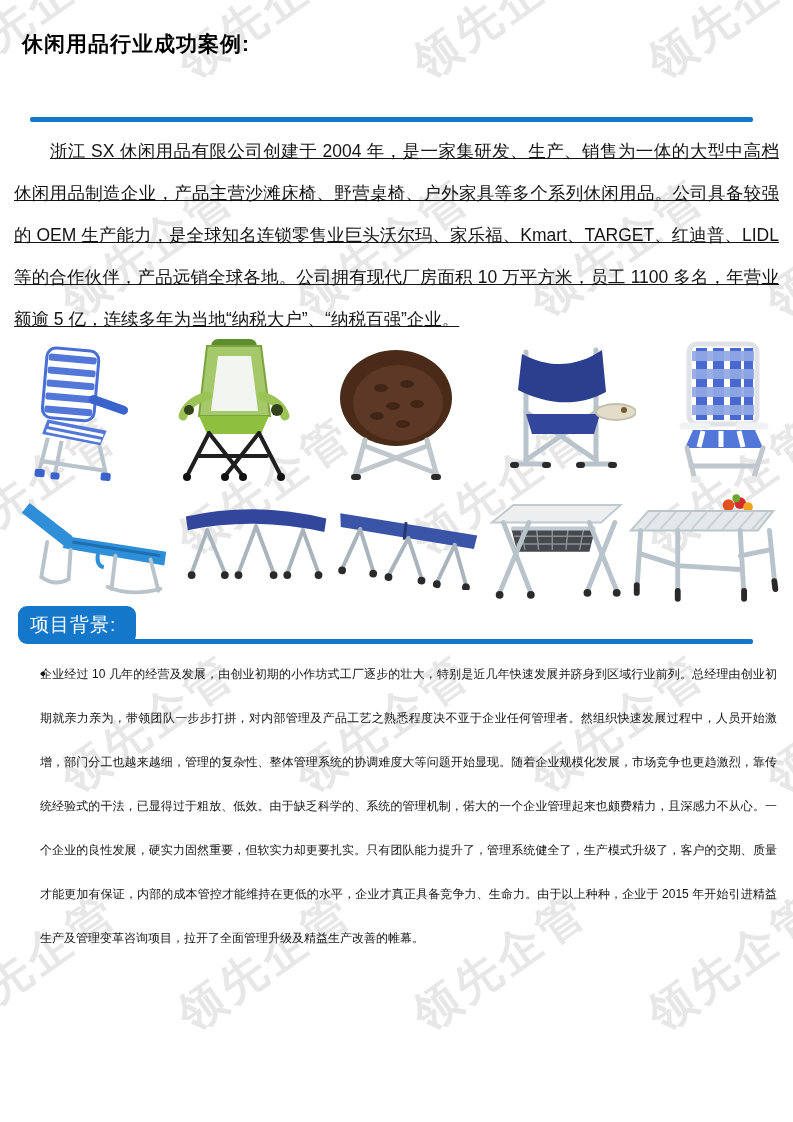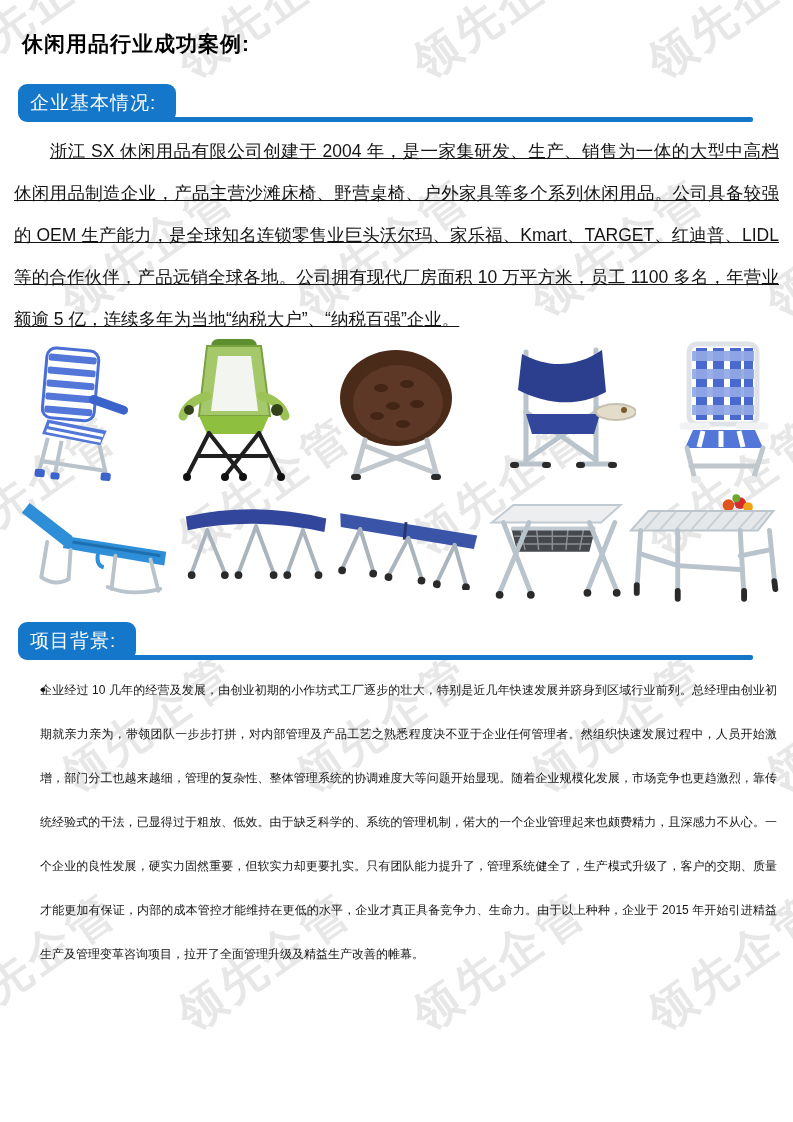--- a/index.html
+++ b/index.html
@@ -77,21 +77,20 @@
       <span class="wm" style="left: 518px; top: 1170px;">领先企管</span>
       <span class="wm" style="left: 753px; top: 1170px;">领先企管</span>
     </div>
 
   <div class="content">
 
     <div class="doc-title">休闲用品行业成功案例:</div>
 
     <div class="section-header">
       <div class="rule"></div>
-      <div class="badge">企业基本情况:</div>
     </div>
 
     <p class="para">浙江 SX 休闲用品有限公司创建于 2004 年，是一家集研发、生产、销售为一体的大型中高档休闲用品制造企业，产品主营沙滩床椅、野营桌椅、户外家具等多个系列休闲用品。公司具备较强的 OEM 生产能力，是全球知名连锁零售业巨头沃尔玛、家乐福、Kmart、TARGET、红迪普、LIDL 等的合作伙伴，产品远销全球各地。公司拥有现代厂房面积 10 万平方米，员工 1100 多名，年营业额逾 5 亿，连续多年为当地“纳税大户”、“纳税百强”企业。</p>
 
     <div class="products">
 
       <div class="prod-row row1">
 
         <svg class="prod" width="112" height="140" viewBox="0 0 112 140">
           <g transform="rotate(5 56 70)">
@@ -319,21 +318,21 @@
           <g stroke="#2a2a2a" stroke-width="6" stroke-linecap="round">
             <path d="M10 96 L10 104"></path>
               <path d="M52 102 L52 110"></path>
             <path d="M120 102 L120 110"></path>
               <path d="M151 92 L152 100"></path>
           </g>
         </svg>
       </div>
     </div>
 
-    <div class="section-header" style="margin-top:16px;">
+    <div class="section-header" style="margin-top:0;">
       <div class="rule"></div>
       <div class="badge">项目背景:</div>
     </div>
 
     <div class="bullet-block">
       <div class="bullet-dot">•</div>
       <div class="bullet-text">企业经过 10 几年的经营及发展，由创业初期的小作坊式工厂逐步的壮大，特别是近几年快速发展并跻身到区域行业前列。总经理由创业初期就亲力亲为，带领团队一步步打拼，对内部管理及产品工艺之熟悉程度决不亚于企业任何管理者。然组织快速发展过程中，人员开始激增，部门分工也越来越细，管理的复杂性、整体管理系统的协调难度大等问题开始显现。随着企业规模化发展，市场竞争也更趋激烈，靠传统经验式的干法，已显得过于粗放、低效。由于缺乏科学的、系统的管理机制，偌大的一个企业管理起来也颇费精力，且深感力不从心。一个企业的良性发展，硬实力固然重要，但软实力却更要扎实。只有团队能力提升了，管理系统健全了，生产模式升级了，客户的交期、质量才能更加有保证，内部的成本管控才能维持在更低的水平，企业才真正具备竞争力、生命力。由于以上种种，企业于 2015 年开始引进精益生产及管理变革咨询项目，拉开了全面管理升级及精益生产改善的帷幕。</div>
     </div>
 
   </div>

